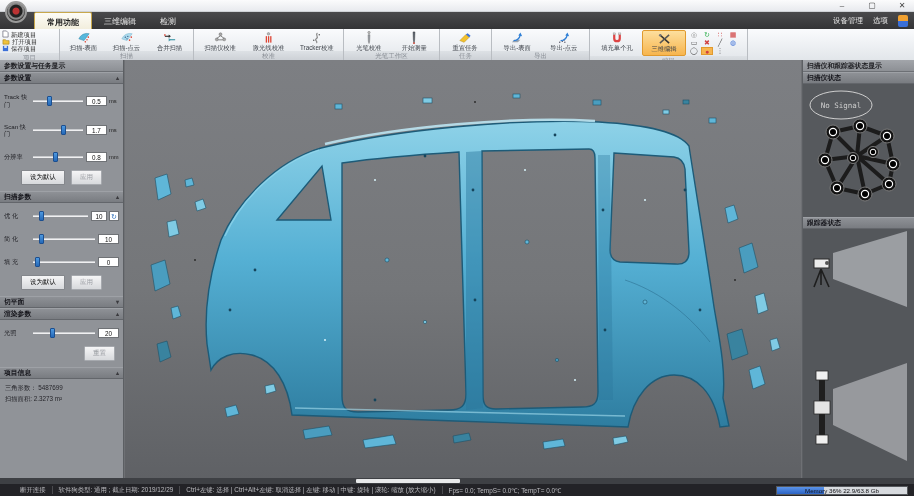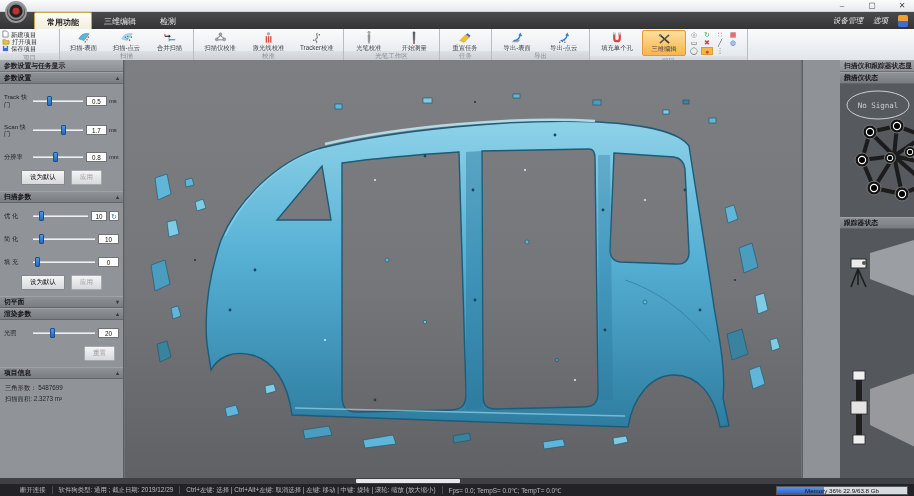--- a/index.html
+++ b/index.html
@@ -9,21 +9,21 @@
   
   .topstrip { position:absolute; left:0; top:0; width:914px; height:12px; background:linear-gradient(#fbfbfc,#e8eaee); border-bottom:1px solid #cfd2d6; }
   .winctrls { position:absolute; right:4px; top:0; height:12px; display:flex; gap:14px; align-items:center; }
   .winbtn { font-size:8px; color:#444; line-height:12px; width:16px; text-align:center; cursor:default; }
   .menubar { position:absolute; left:0; top:12px; width:914px; height:17px; background:linear-gradient(#4a4a4c,#343436); }
   .logo { position:absolute; left:5px; top:1px; width:22px; height:22px; border-radius:50%;
           background:radial-gradient(circle at 50% 45%, #b33 0 3px, #222 4px 6px, #888 7px 8px, #333 9px); border:2px solid #9a9a9a; z-index:5; }
   .tabs { position:absolute; left:34px; top:12px; height:15px; display:flex; }
   .tab { padding:2px 12px 0 12px; font-size:8px; color:#e6e6e6; height:17px; line-height:15px; }
   .tab.active { background:linear-gradient(#fdfcf6,#f2eedd); color:#1a1a1a; border:1px solid #c8a84c; border-bottom:none; border-radius:2px 2px 0 0; font-weight:bold; }
-  .menubar-right { position:absolute; right:6px; top:12px; height:17px; display:flex; align-items:center; gap:10px;font-style:italic; }
+  .menubar-right { position:absolute; right:6px; top:12px; height:17px; display:flex; align-items:center; gap:10px; }
   .menu-item { font-size:7.5px; color:#e8e8e8; }
   .help-badge { width:10px; height:12px; background:linear-gradient(#f0a030 50%, #3a6fd8 50%); border-radius:2px; }
 
   
   .ribbon { position:absolute; left:0; top:29px; width:914px; height:31px; background:linear-gradient(#fafbfd,#e2e6ea); display:flex; }
   .rgroup { display:flex; flex-direction:column; border-right:1px solid #b9bdc2; }
   .rgroup-body { flex:1; display:flex; align-items:stretch; padding:1px 2px 0 2px; }
   .rgroup-label { height:9px; font-size:6.5px; color:#8a8f96; text-align:center; line-height:9px; background:linear-gradient(#dde1e5,#cdd1d6); }
   .rbtn { width:46px; display:flex; flex-direction:column; align-items:center; justify-content:flex-start; padding-top:1px; border-radius:2px; }
   .rbtn .ric { width:15px; height:13px; display:flex; align-items:center; justify-content:center; }
@@ -54,21 +54,21 @@
   .pbtn { font-size:6.5px; color:#111; padding:2px 8px; background:linear-gradient(#f5f5f6,#d7d9dc); border:1px solid #84878c; border-radius:1px; }
   .pbtn.dis { color:#9a9da2; border-color:#a6a9ae; }
   .inforow { font-size:6.3px; color:#26262b; padding:2px 0 0 5px; }
 
   
   .viewport { position:absolute; left:125px; top:60px; width:676px; height:418px;
               background:linear-gradient(180deg,#7d7f83 0%, #747679 55%, #5f6165 100%); }
   .viewport svg { display:block; }
 
   
-  .rightpanel { position:absolute; left:802px; top:60px; width:112px; height:418px; background:#8f9297; border-left:1px solid #5c5f63;padding-left:37px; }
+  .rightpanel { position:absolute; left:802px; top:60px; width:112px; height:418px; background:#8f9297; border-left:1px solid #5c5f63; }
   .imgbox { background:#56595d; }
 
   
   .splitter { position:absolute; left:0; top:478px; width:914px; height:6px; background:#3e4044; }
   .splitter .thumb { position:absolute; left:356px; top:1px; width:104px; height:4px; background:#e8e9ea; border-radius:1px; }
   .statusbar { position:absolute; left:0; top:484px; width:914px; height:12px; background:#232327; display:flex; align-items:center; font-size:6.4px; color:#bcbcc0; }
   .statusbar .sep { width:1px; height:8px; background:#4a4a4e; margin:0 6px; }
   .memwrap { margin-left:auto; margin-right:6px; position:relative; width:132px; height:9px; background:#d7dade; border:1px solid #55585c; }
   .memfill { position:absolute; left:0; top:0; height:100%; background:linear-gradient(#5a93e8,#2c63c4); }
   .memtext { position:absolute; left:0; top:0; width:100%; text-align:center; font-size:6.2px; color:#101014; line-height:8px; }

